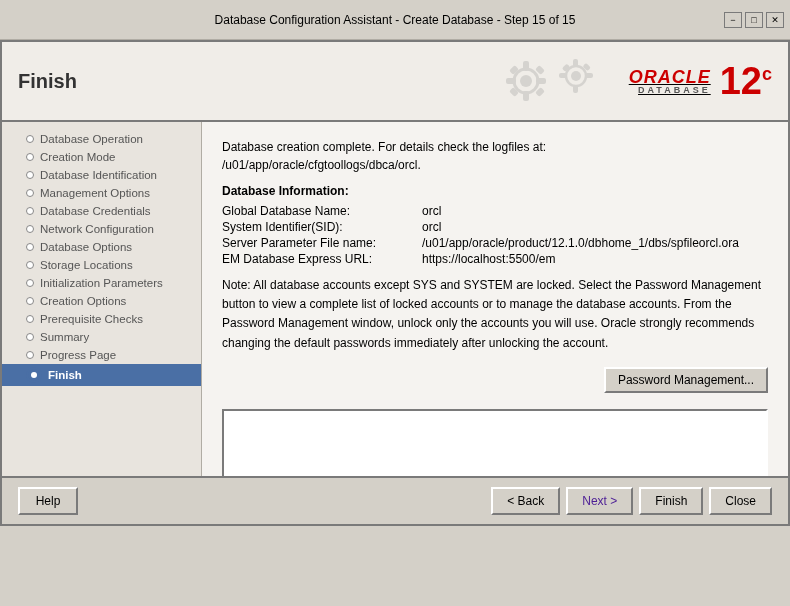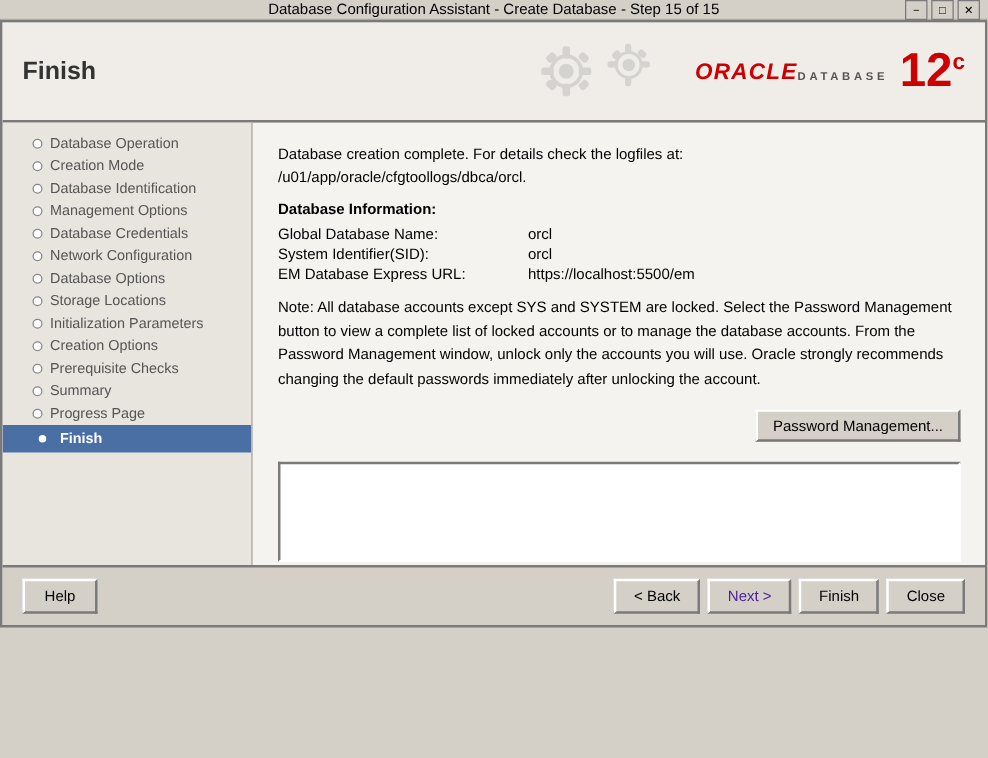--- a/index.html
+++ b/index.html
@@ -8,22 +8,23 @@
       height: 606px;
       background: #d4d0c8;
       font-family: 'Arial', sans-serif;
       font-size: 12px;
       overflow: hidden;
     }
 
     
     .title-bar {
       background: #d4d0c8;
-      height: 16px;
-      display: flex;
+      height: 40px;
+      display: flex;
+      align-items: center;
       justify-content: space-between;
       padding: 0 6px;
       border-bottom: 1px solid #b0aca4;
     }
     .title-bar-text {
       font-size: 12px;
       color: #000;
       flex: 1;
       text-align: center;
     }
@@ -223,23 +224,24 @@
       align-items: center;
       gap: 10px;
     }
     .header-logo-right {
       display: flex;
       align-items: center;
       gap: 5px;
     }
     .oracle-text-block {
       display: flex;
-      flex-direction: row;
+      flex-direction: column;
       align-items: flex-end;
       line-height: 1;
+      text-decoration: underline;
     }
     .oracle-name {
       color: #cc0000;
       font-size: 18px;
       font-weight: bold;
       font-style: italic;
       letter-spacing: 1px;
     }
     .database-text {
       color: #555;
@@ -369,20 +371,24 @@
       <div class="info-table">
         <div class="info-row">
           <span class="info-label">Global Database Name:</span>
           <span class="info-value">orcl</span>
         </div>
         <div class="info-row">
           <span class="info-label">System Identifier(SID):</span>
           <span class="info-value">orcl</span>
         </div>
         <div class="info-row">
+          <span class="info-label">Server Parameter File name:</span>
+          <span class="info-value">/u01/app/oracle/product/12.1.0/dbhome_1/dbs/spfileorcl.ora</span>
+        </div>
+        <div class="info-row">
           <span class="info-label">EM Database Express URL:</span>
           <span class="info-value">https://localhost:5500/em</span>
         </div>
       </div>
       <div class="note-text">Note: All database accounts except SYS and SYSTEM are locked. Select the Password Management button to view a complete list of locked accounts or to manage the database accounts. From the Password Management window, unlock only the accounts you will use. Oracle strongly recommends changing the default passwords immediately after unlocking the account.</div>
       <div class="password-btn-area">
         <button class="password-btn">Password Management...</button>
       </div>
       <div class="log-area"></div>
     </div>

